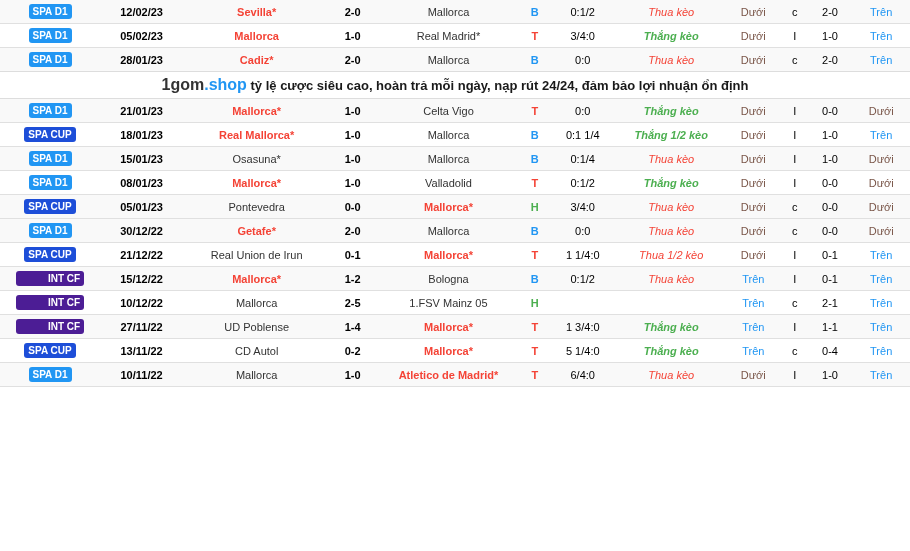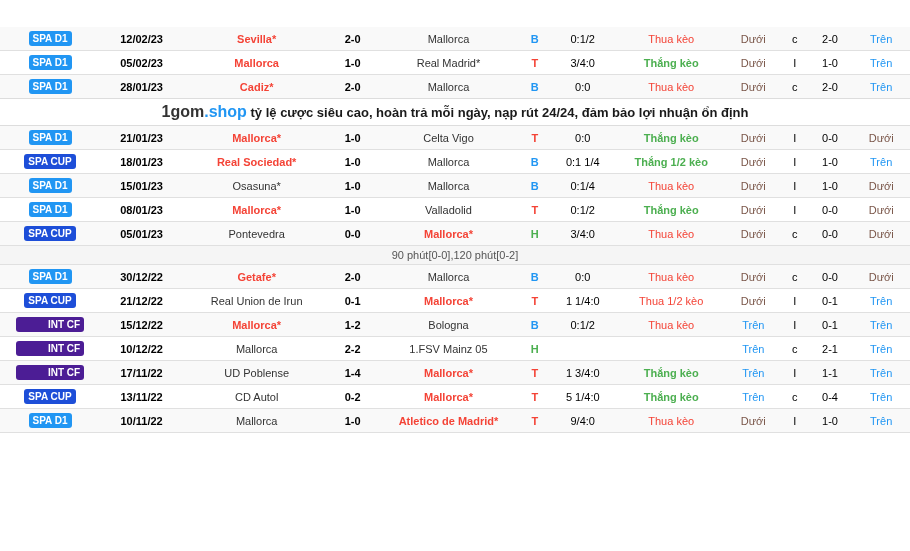--- a/index.html
+++ b/index.html
@@ -5,21 +5,20 @@
     * { margin: 0; padding: 0; box-sizing: border-box; }
     body {
       font-family: Arial, sans-serif;
       font-size: 11px;
       background: #fff;
       width: 910px;
     }
     .table-container {
       width: 910px;
       overflow: hidden;
-      margin-top: 27px;
     }
     table {
       width: 100%;
       border-collapse: collapse;
     }
     tr {
       border-bottom: 1px solid #e0e0e0;
     }
     td {
       padding: 4px 5px;
@@ -65,21 +64,21 @@
       background: #f5f5f5;
       padding: 3px;
     }
     .col-league { width: 65px; }
     .col-date { width: 65px; font-weight: bold; }
     .col-home { width: 115px; }
     .col-score { width: 35px; }
     .col-away { width: 115px; }
     .col-bth { width: 20px; }
     .col-odds { width: 55px; }
-    .col-result { width: 75px; }
+    .col-result { width: 75px; font-style: italic; }
     .col-ud { width: 45px; }
     .col-c { width: 20px; }
     .col-score2 { width: 35px; }
     .col-td { width: 45px; }
   </style>
 </head>
 <body>
 
 <div class="table-container">
   <table>
@@ -152,21 +151,21 @@
     <td class="col-ud"><span class="duoi">Dưới</span></td>
     <td class="col-c">I</td>
     <td class="col-score2">0-0</td>
     <td class="col-td"><span class="duoi">Dưới</span></td>
   </tr>
         <tr class="row-odd">
     <td class="col-league">
       <span class="badge badge-spa-cup">SPA CUP</span>
     </td>
     <td class="col-date">18/01/23</td>
-    <td class="col-home"><span class="home-team">Real Sociedad*</span></td>
+    <td class="col-home"><span class="home-team">Real Mallorca*</span></td>
     <td class="col-score score">1-0</td>
     <td class="col-away"><span class="neutral-team">Mallorca</span></td>
     <td class="col-bth"><span style="color:#2196F3;font-weight:bold;">B</span></td>
     <td class="col-odds">0:1 1/4</td>
     <td class="col-result"><span class="thang-keo">Thắng 1/2 kèo</span></td>
     <td class="col-ud"><span class="duoi">Dưới</span></td>
     <td class="col-c">I</td>
     <td class="col-score2">1-0</td>
     <td class="col-td"><span class="tren">Trên</span></td>
   </tr>
@@ -211,23 +210,20 @@
     <td class="col-score score">0-0</td>
     <td class="col-away"><span class="away-team">Mallorca*</span></td>
     <td class="col-bth"><span style="color:#4CAF50;font-weight:bold;">H</span></td>
     <td class="col-odds">3/4:0</td>
     <td class="col-result"><span class="thua-keo">Thua kèo</span></td>
     <td class="col-ud"><span class="duoi">Dưới</span></td>
     <td class="col-c">c</td>
     <td class="col-score2">0-0</td>
     <td class="col-td"><span class="duoi">Dưới</span></td>
   </tr>
-        <tr class="note-row">
-          <td colspan="13">90 phút[0-0],120 phút[0-2]</td>
-        </tr>
         <tr class="row-even">
     <td class="col-league">
       <span class="badge badge-spa-d1">SPA D1</span>
     </td>
     <td class="col-date">30/12/22</td>
     <td class="col-home"><span class="home-team">Getafe*</span></td>
     <td class="col-score score">2-0</td>
     <td class="col-away"><span class="neutral-team">Mallorca</span></td>
     <td class="col-bth"><span style="color:#2196F3;font-weight:bold;">B</span></td>
     <td class="col-odds">0:0</td>
@@ -268,35 +264,35 @@
     <td class="col-c">I</td>
     <td class="col-score2">0-1</td>
     <td class="col-td"><span class="tren">Trên</span></td>
   </tr>
         <tr class="row-odd">
     <td class="col-league">
       <span class="badge badge-int-cf">INT CF</span>
     </td>
     <td class="col-date">10/12/22</td>
     <td class="col-home"><span class="neutral-team">Mallorca</span></td>
-    <td class="col-score score">2-2</td>
+    <td class="col-score score">2-5</td>
     <td class="col-away"><span class="neutral-team">1.FSV Mainz 05</span></td>
     <td class="col-bth"><span style="color:#4CAF50;font-weight:bold;">H</span></td>
     <td class="col-odds"></td>
     <td class="col-result"><span class=""></span></td>
     <td class="col-ud"><span class="tren">Trên</span></td>
     <td class="col-c">c</td>
     <td class="col-score2">2-1</td>
     <td class="col-td"><span class="tren">Trên</span></td>
   </tr>
         <tr class="row-even">
     <td class="col-league">
       <span class="badge badge-int-cf">INT CF</span>
     </td>
-    <td class="col-date">17/11/22</td>
+    <td class="col-date">27/11/22</td>
     <td class="col-home"><span class="neutral-team">UD Poblense</span></td>
     <td class="col-score score">1-4</td>
     <td class="col-away"><span class="away-team">Mallorca*</span></td>
     <td class="col-bth"><span style="color:#f44336;font-weight:bold;">T</span></td>
     <td class="col-odds">1 3/4:0</td>
     <td class="col-result"><span class="thang-keo">Thắng kèo</span></td>
     <td class="col-ud"><span class="tren">Trên</span></td>
     <td class="col-c">I</td>
     <td class="col-score2">1-1</td>
     <td class="col-td"><span class="tren">Trên</span></td>
@@ -319,21 +315,21 @@
   </tr>
         <tr class="row-even">
     <td class="col-league">
       <span class="badge badge-spa-d1">SPA D1</span>
     </td>
     <td class="col-date">10/11/22</td>
     <td class="col-home"><span class="neutral-team">Mallorca</span></td>
     <td class="col-score score">1-0</td>
     <td class="col-away"><span class="away-team">Atletico de Madrid*</span></td>
     <td class="col-bth"><span style="color:#f44336;font-weight:bold;">T</span></td>
-    <td class="col-odds">9/4:0</td>
+    <td class="col-odds">6/4:0</td>
     <td class="col-result"><span class="thua-keo">Thua kèo</span></td>
     <td class="col-ud"><span class="duoi">Dưới</span></td>
     <td class="col-c">I</td>
     <td class="col-score2">1-0</td>
     <td class="col-td"><span class="tren">Trên</span></td>
   </tr>
       </tbody>
   </table>
 </div>
 

